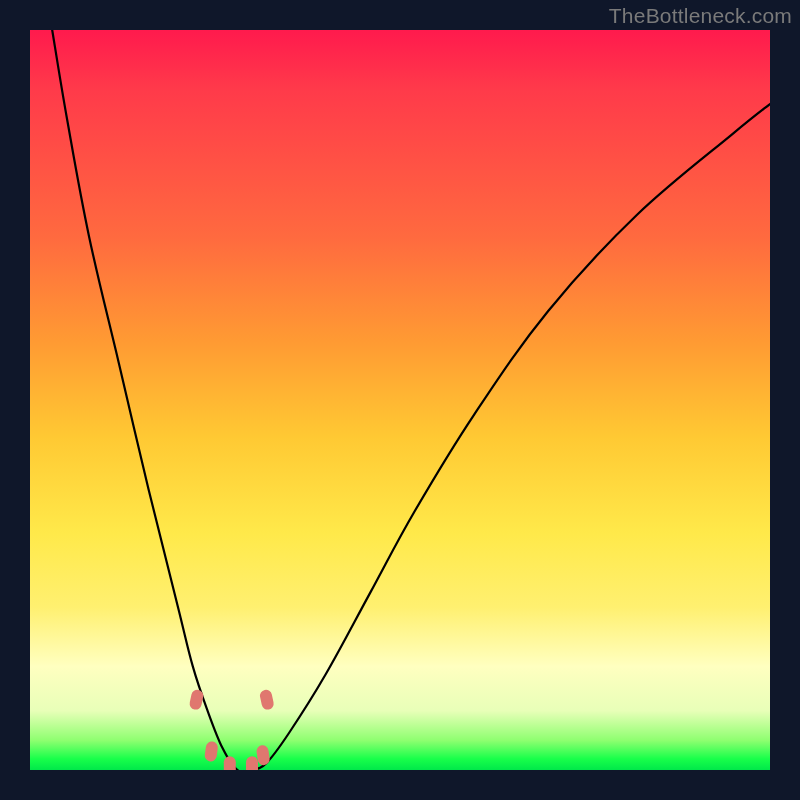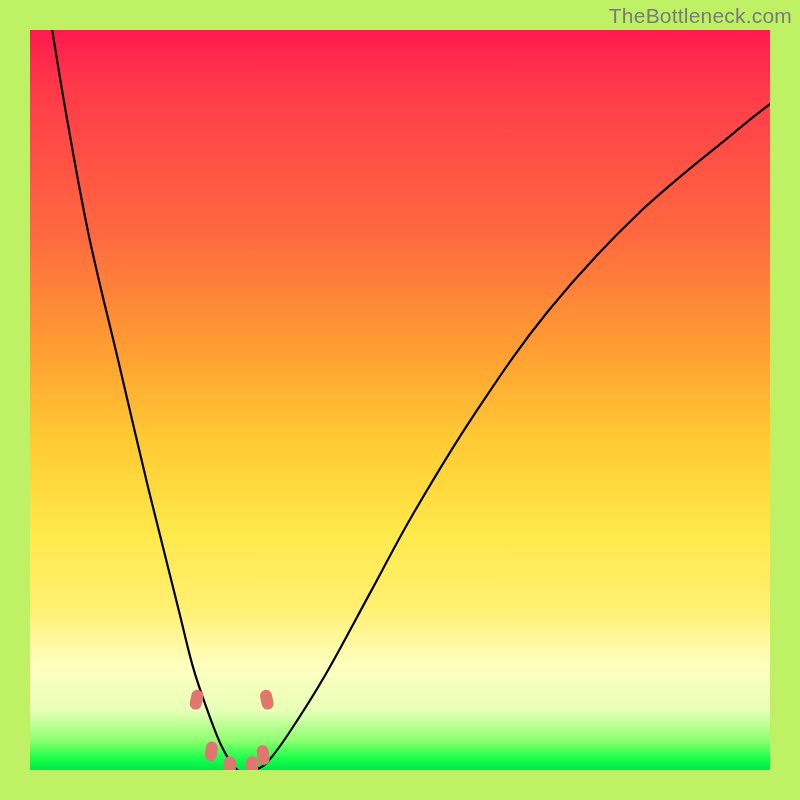--- a/index.html
+++ b/index.html
@@ -7,21 +7,21 @@
     padding: 0;
     width: 800px;
     height: 800px;
     overflow: hidden;
     background: #000;
     font-family: Arial, Helvetica, sans-serif;
   }
   .frame {
     position: absolute;
     inset: 0;
-    background: #bef264;
+    background: #0f172a;
   }
   .plot-area {
     position: absolute;
     left: 30px;
     top: 30px;
     width: 740px;
     height: 740px;
     overflow: hidden;
   }
   .gradient {

